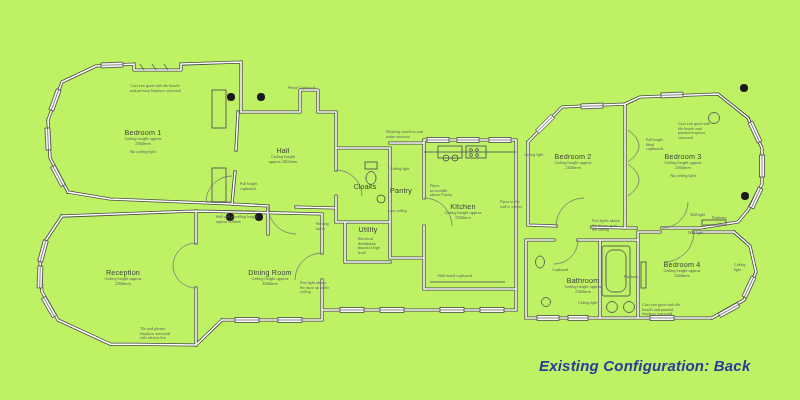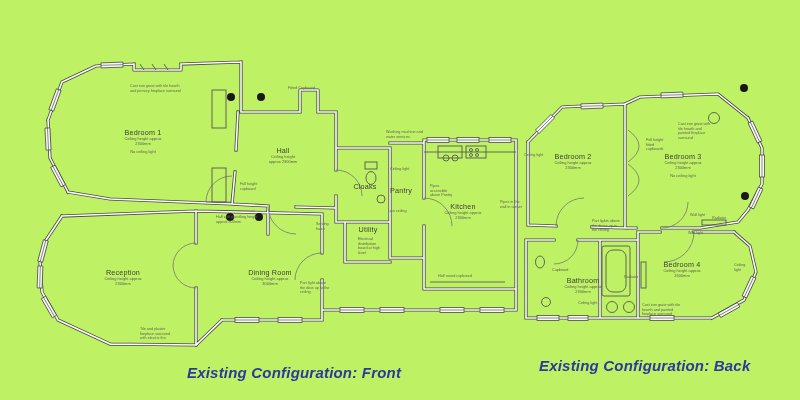--- a/index.html
+++ b/index.html
@@ -332,16 +332,15 @@
   <div class="note" style="left:690px;top:213px;width:34px">Wall light</div>
   <div class="note" style="left:712px;top:216px;width:30px">Radiator</div>
   <div class="note" style="left:592px;top:219px;width:56px">Part lights above the doors up to the ceiling</div>
   <div class="note" style="left:552px;top:268px;width:40px">Cupboard</div>
   <div class="note" style="left:578px;top:301px;width:36px">Ceiling light</div>
   <div class="note" style="left:624px;top:275px;width:30px">Radiator</div>
   <div class="note" style="left:688px;top:231px;width:34px">Wall light</div>
   <div class="note" style="left:734px;top:263px;width:30px">Ceiling light</div>
   <div class="note" style="left:642px;top:303px;width:72px">Cast iron grate with tile hearth and painted fireplace surround</div>
 
-  <div class="caption" style="left:187px;top:364px">Existing Configuration: Front</div>
   <div class="caption" style="left:539px;top:357px">Existing Configuration: Back</div>
 
 </div>
 
 </body></html>

